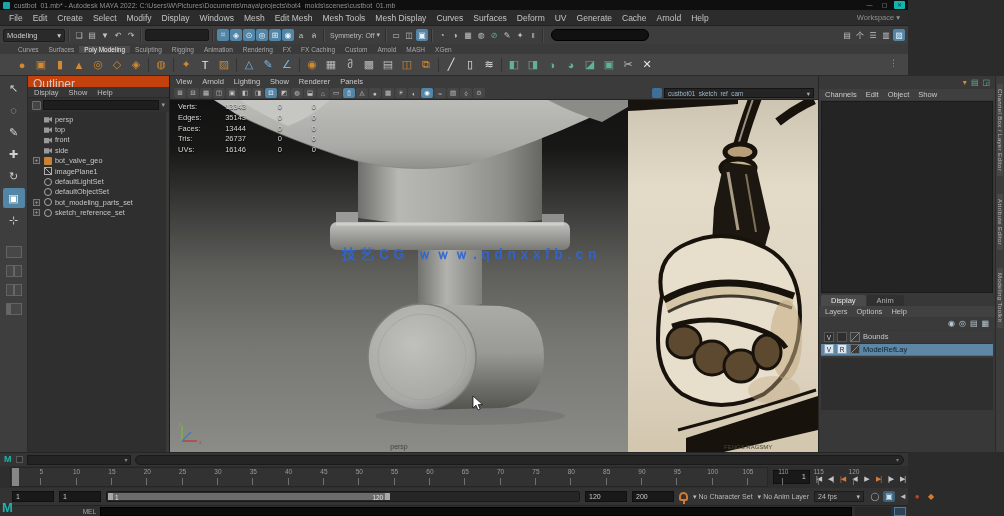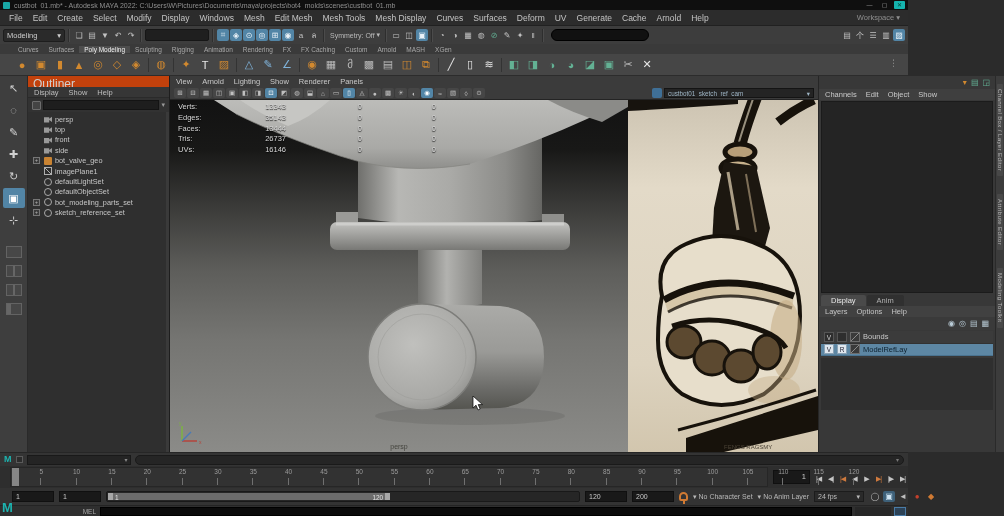--- a/index.html
+++ b/index.html
@@ -103,21 +103,21 @@
   .live-field{width:150px;height:10px;background:#242424;border:1px solid #141414;font-size:6.3px;color:#9fb6c6;
     display:flex;align-items:center;justify-content:space-between;padding:0 3px;white-space:nowrap;overflow:hidden;}
   .vp-canvas{position:absolute;left:0;top:24px;right:0;bottom:0;
     background:linear-gradient(180deg,#121212 0%,#181817 14%,#3a3a38 30%,#5d5d5a 48%,#757572 68%,#8b8b88 100%);}
   .model-svg{position:absolute;left:0;top:0;}
   .sketch{position:absolute;left:458px;top:0;width:190px;height:100%;}
   .sketch svg{width:100%;height:100%;}
 
   .hud{position:absolute;left:8px;top:2px;font-size:7.5px;color:#d6d6d6;
     text-shadow:0 1px 1px rgba(0,0,0,.85);z-index:4;}
-  .hud-row{display:flex;height:10.8px;gap:40px;}
+  .hud-row{display:flex;height:10.8px;}
   .hud-label{width:30px;}
   .hud-total{width:38px;text-align:right;}
   .hud-sel{width:36px;text-align:right;}
   .hud-x{width:34px;text-align:right;}
 
   .watermark{position:absolute;left:172px;top:146px;font-size:14px;font-weight:bold;letter-spacing:4.5px;
     color:#2e66d6;opacity:.92;white-space:nowrap;z-index:5;}
   .cam-label{position:absolute;left:0;width:458px;bottom:2px;text-align:center;font-size:7px;color:#45453f;z-index:4;}
   .axis{position:absolute;left:6px;bottom:5px;z-index:4;}
   .cursor{position:absolute;left:302px;top:296px;z-index:7;}
@@ -633,20 +633,21 @@
             </div>
 
             <div class="hud-row">
               <span class="hud-label">UVs:</span>
               <span class="hud-total">16146</span>
               <span class="hud-sel">0</span>
               <span class="hud-x">0</span>
             </div>
           </div>
 
+        <div class="watermark">技艺CG ｗｗｗ.qdnxxfb.cn</div>
         <div class="cam-label">persp</div>
 
         <svg class="axis" width="28" height="28" viewBox="0 0 28 28">
           <line x1="6" y1="22" x2="6" y2="7" stroke="#7cb343" stroke-width="1.5"></line>
           <line x1="6" y1="22" x2="21" y2="22" stroke="#b5453b" stroke-width="1.5"></line>
           <line x1="6" y1="22" x2="15" y2="13" stroke="#4a7ab5" stroke-width="1.5"></line>
           <text x="3" y="6" font-size="5" fill="#7cb343">y</text>
           <text x="23" y="25" font-size="5" fill="#b5453b">x</text>
         </svg>
 

